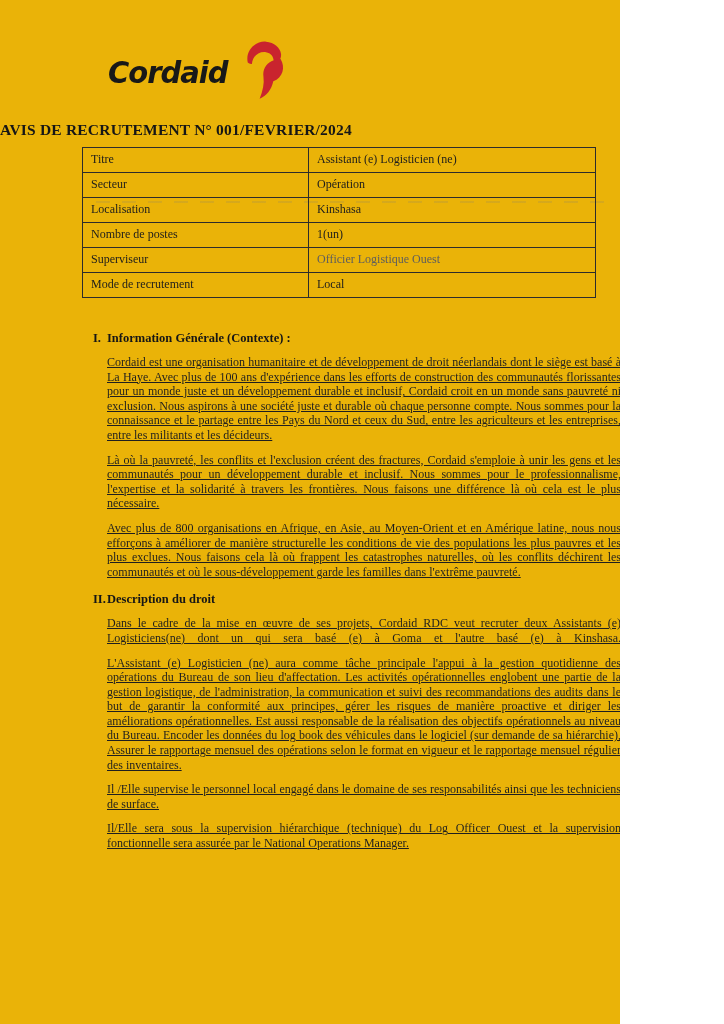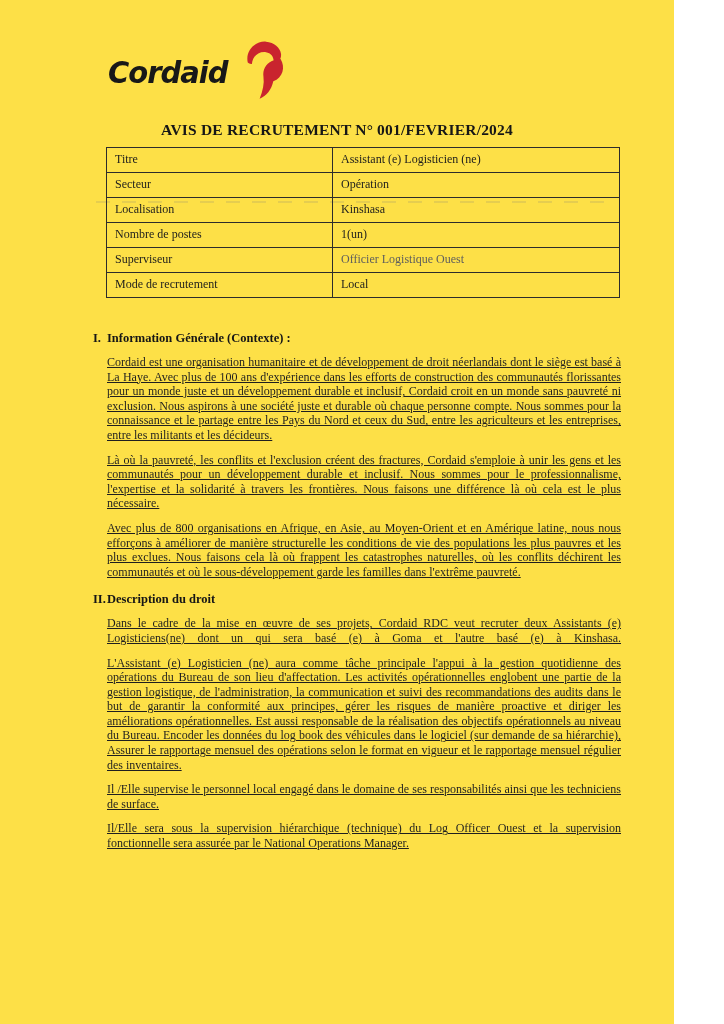--- a/index.html
+++ b/index.html
@@ -2,23 +2,23 @@
 <html><head>
 <meta charset="utf-8">
 <style>
   html, body {
     margin: 0;
     padding: 0;
     background: #ffffff;
   }
   .page {
     position: relative;
-    width: 674px;
+    width: 620px;
     height: 1024px;
-    background: #fde047;
+    background: #eab308;
     overflow: hidden;
     font-family: "Liberation Serif", serif;
     color: #1d1d1d;
   }
 
   
   .logo-row {
     position: absolute;
     left: 108px;
     top: 44px;
@@ -37,31 +37,30 @@
   }
   .logo-mark { width: 56px; height: 62px; margin-top: -6px; }
 
   
   .doc-title {
     position: absolute;
     left: 0;
     top: 121px;
     width: 100%;
     margin: 0;
-    text-align: center;
     font-size: 15.5px;
     font-weight: bold;
     letter-spacing: 0.2px;
     color: #161616;
   }
 
   
   .info-table {
     position: absolute;
-    left: 106px;
+    left: 82px;
     top: 147px;
     width: 514px;
     border-collapse: collapse;
     border-radius: 31px;
   }
   .info-table td {
     border: 1.3px solid #2c2c2c;
     font-size: 12px;
     padding: 4px 8px 5px 8px;
     height: 15px;

